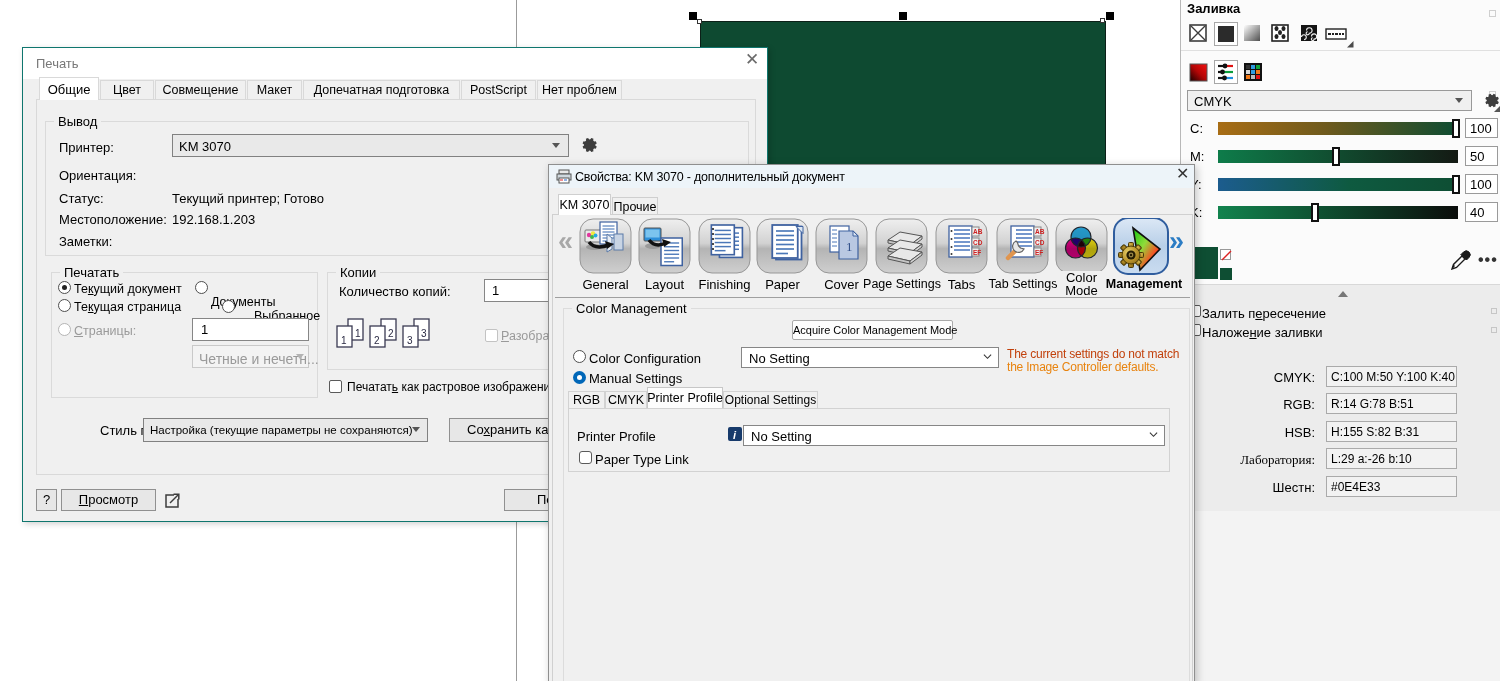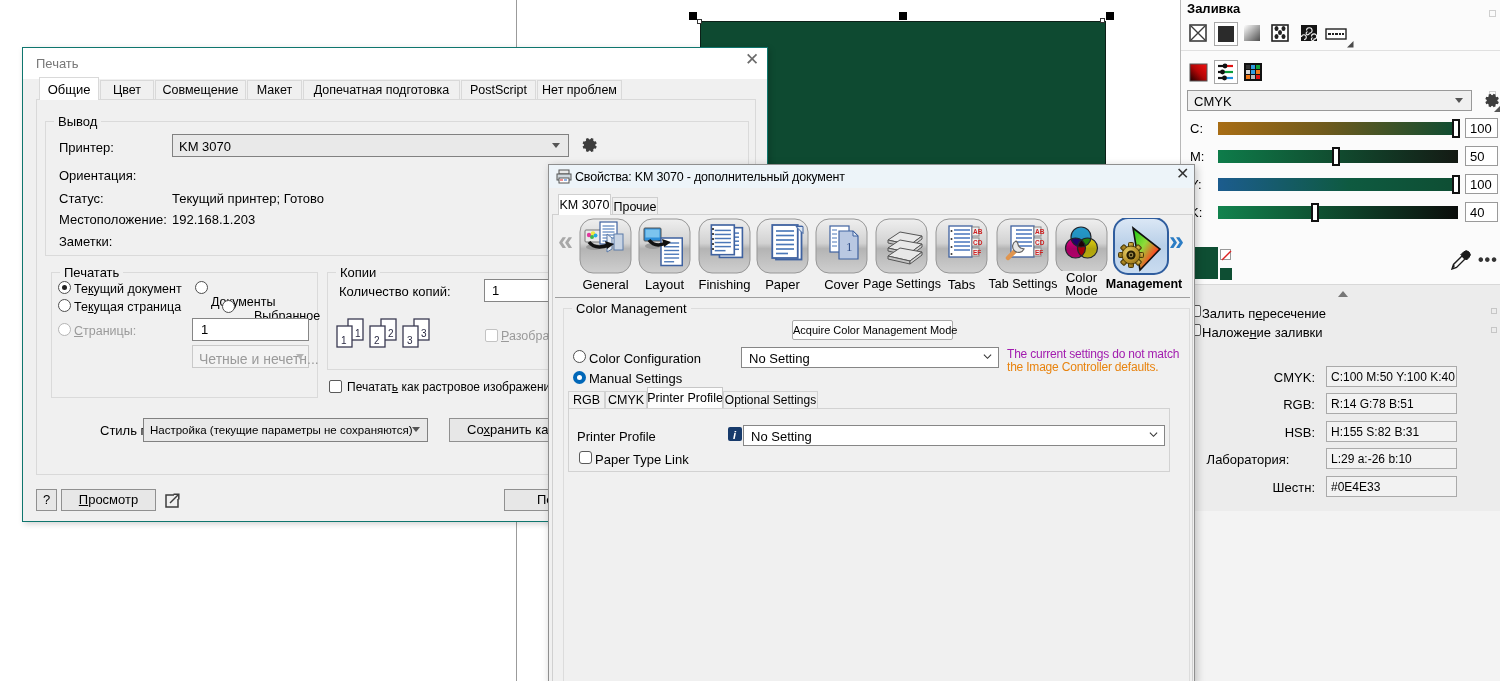--- a/index.html
+++ b/index.html
@@ -176,21 +176,21 @@
 
   <div class="txt" style="left:0; top:371px; width:134px; text-align:right;">CMYK:</div>
   <div class="abs" style="left:145px; top:366px; width:131px; height:21px; background:#f2f2f2; border:1px solid #aaa;"></div>
   <div class="txt" style="left:150px; top:371px; font-size:12px;">C:100 M:50 Y:100 K:40</div>
   <div class="txt" style="left:0; top:398px; width:134px; text-align:right;">RGB:</div>
   <div class="abs" style="left:145px; top:393px; width:131px; height:21px; background:#f2f2f2; border:1px solid #aaa;"></div>
   <div class="txt" style="left:150px; top:398px; font-size:12px;">R:14 G:78 B:51</div>
   <div class="txt" style="left:0; top:426px; width:134px; text-align:right;">HSB:</div>
   <div class="abs" style="left:145px; top:421px; width:131px; height:21px; background:#f2f2f2; border:1px solid #aaa;"></div>
   <div class="txt" style="left:150px; top:426px; font-size:12px;">H:155 S:82 B:31</div>
-  <div class="txt" style="left:0; top:453px; width:134px; text-align:center;">Лаборатория:</div>
+  <div class="txt" style="left:0; top:453px; width:134px; text-align:right;font-family:Liberation Serif, serif;">Лаборатория:</div>
   <div class="abs" style="left:145px; top:448px; width:131px; height:21px; background:#f2f2f2; border:1px solid #aaa;"></div>
   <div class="txt" style="left:150px; top:453px; font-size:12px;">L:29 a:-26 b:10</div>
   <div class="txt" style="left:0; top:481px; width:134px; text-align:right;">Шестн:</div>
   <div class="abs" style="left:145px; top:476px; width:131px; height:21px; background:#f2f2f2; border:1px solid #aaa;"></div>
   <div class="txt" style="left:150px; top:481px; font-size:12px;">#0E4E33</div>
 
   <div class="abs" style="left:0; top:511px; width:320px; height:170px; background:#f3f3f3;"></div>
 </div>
 
 <div id="pd" class="abs" style="left:22px; top:47px; width:746px; height:475px; background:#f0f0f0; border:1px solid #0f766e; box-shadow:2px 2px 6px rgba(0,0,0,.18);padding-left:9px;">
@@ -540,21 +540,21 @@
     </div>
   <div class="btn" style="left:243px; top:155px; width:161px; height:20px; line-height:18px; background:#fdfdfd; border:1px solid #a9a9a9; border-radius:2px; font-size:11px; white-space:nowrap;">Acquire Color Management Mode</div>
   <div class="radio" style="left:24px; top:185px;"></div>
   <div class="txt" style="left:40px; top:187px;">Color Configuration</div>
   <div class="wcombo" style="left:192px; top:182px; width:258px; height:21px;">
       <span class="ct">No Setting</span>
     <svg class="cv" viewBox="0 0 10 10">
         <path d="M1 3 L5 7 L9 3" fill="none" stroke="#333" stroke-width="1.2"></path>
       </svg>
     </div>
-  <div class="txt" style="left:458px; top:183px; color:#a21caf; font-size:12px; letter-spacing:-0.2px;">The current settings do not match</div>
+  <div class="txt" style="left:458px; top:183px; color:#c2410c; font-size:12px; letter-spacing:-0.2px;">The current settings do not match</div>
   <div class="txt" style="left:458px; top:196px; color:#e8830e; font-size:12px; letter-spacing:-0.2px;">the Image Controller defaults.</div>
   <div class="radio blue" style="left:24px; top:206px;"></div>
   <div class="txt" style="left:40px; top:207px;">Manual Settings</div>
 
   <div class="tab" style="left:19px; top:226px; width:37px; height:17px; border-color:#d2d2d2; font-size:12.5px;">RGB</div>
   <div class="tab" style="left:56px; top:226px; width:42px; height:17px; border-color:#d2d2d2; font-size:12.5px;">CMYK</div>
   <div class="tab on" style="left:98px; top:222px; width:76px; height:21px; border-color:#c7c7c7; background:#fdfdfd; font-size:12.5px;">Printer Profile</div>
   <div class="tab" style="left:174px; top:226px; width:95px; height:17px; border-color:#d2d2d2; font-size:12px;">Optional Settings</div>
 
   <div class="abs" style="left:19px; top:243px; width:602px; height:64px; border:1px solid #d2d2d2;"></div>

